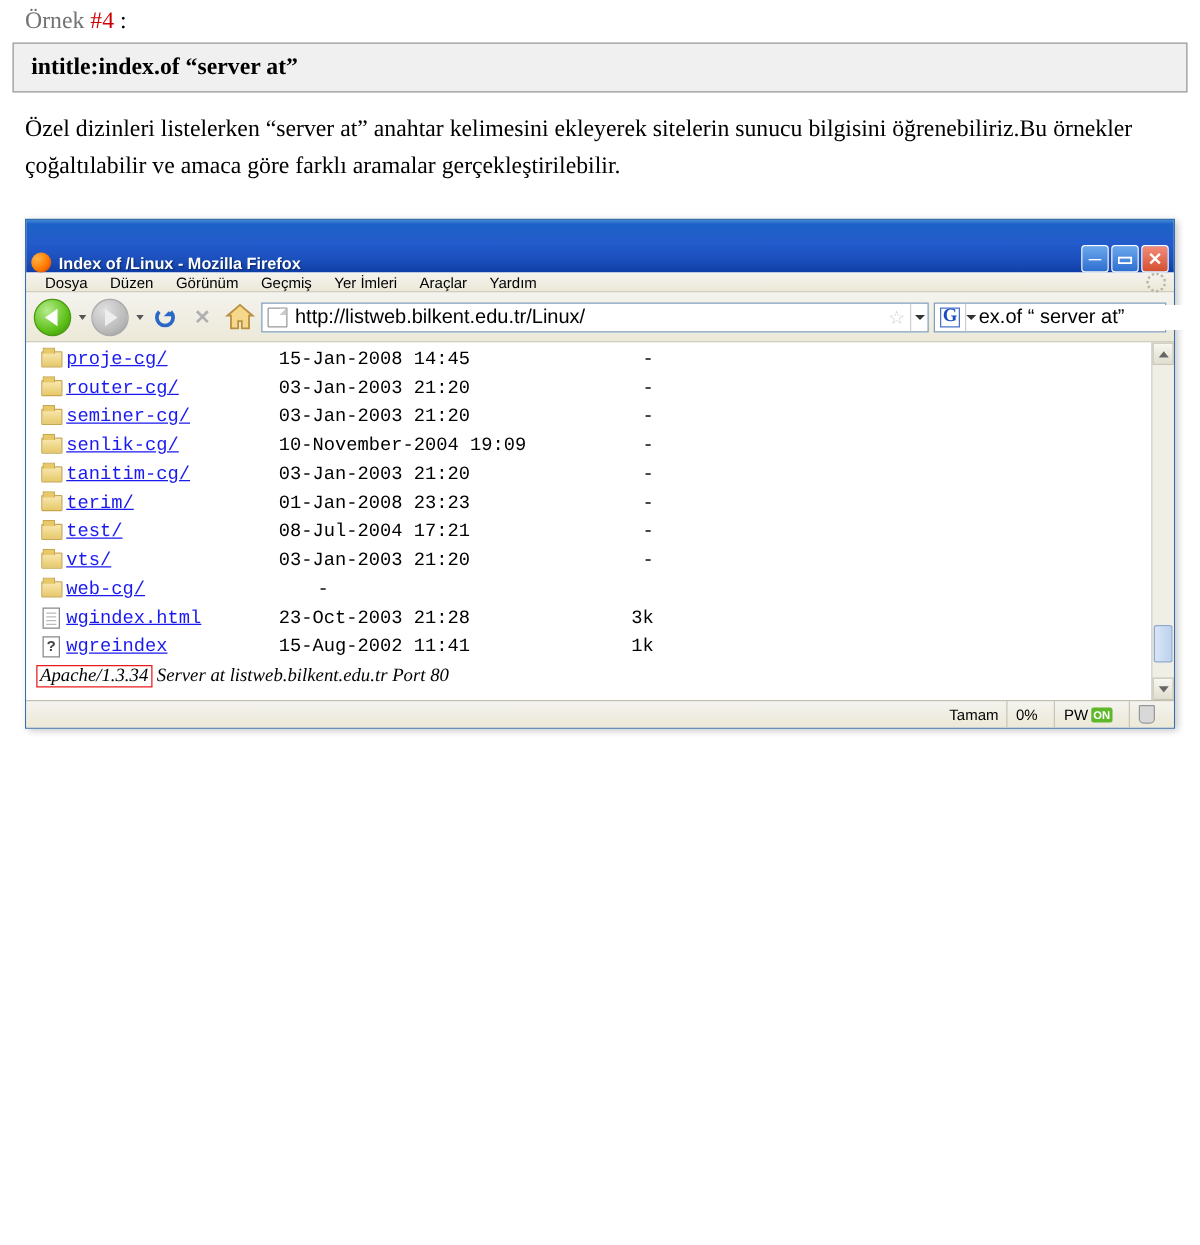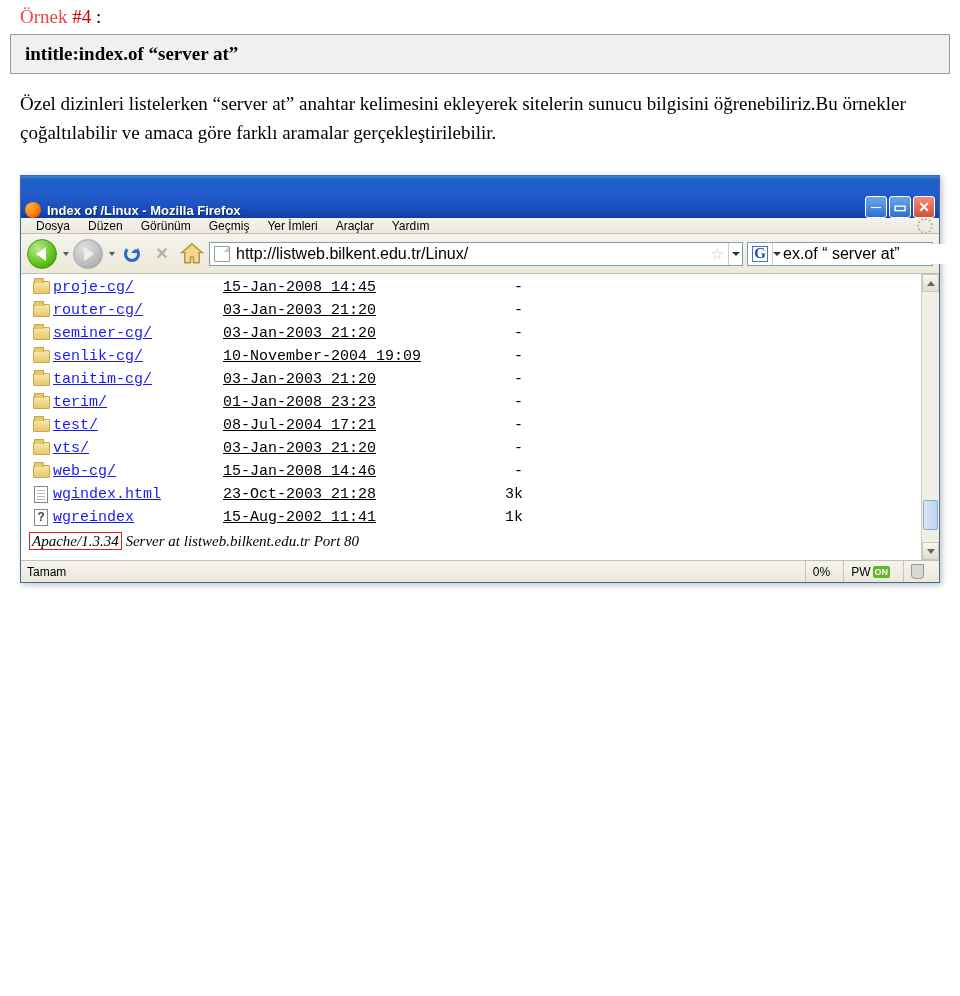--- a/index.html
+++ b/index.html
@@ -4,21 +4,21 @@
 <style>
   * { box-sizing: border-box; margin: 0; padding: 0; }
   body {
     font-family: Georgia, 'Times New Roman', serif;
     font-size: 19px;
     background: #fff;
     width: 960px;
   }
   .doc { padding: 6px 10px 10px 10px; }
   .heading-line { margin-bottom: 6px; margin-left: 10px; }
-  .heading-line .h-a { color: #ef4444; text-align: right; }
+  .heading-line .h-a { color: #737373; text-align: right; }
   .heading-line .h-b { color: #cc0000; }
   .heading-line .h-c { color: #000; }
   .query-box {
     border: 1px solid #999;
     background: #f0f0f0;
     padding: 8px 14px;
     margin-bottom: 16px;
     font-family: Georgia, serif;
     font-weight: bold;
   }
@@ -156,21 +156,21 @@
     padding: 3px 8px;
   }
   .content .icon-col { width:24px;display:flex;justify-content:center;flex-shrink:0;}
   .folder-icon {width:17px;height:13px;background:linear-gradient(to bottom,#f8e7b0,#e7c96a);border:1px solid #c8a74f;border-radius:1px;position:relative;}
   .folder-icon::before{content:"";position:absolute;top:-4px;left:0;width:8px;height:4px;background:#e7c96a;border:1px solid #c8a74f;border-bottom:none;border-radius:1px 1px 0 0;}
   .file-icon {width:14px;height:17px;background:#fff;border:1px solid #888;position:relative;}
   .file-icon::after{content:"";position:absolute;top:3px;left:2px;right:2px;height:1px;background:#bbb;box-shadow:0 3px 0 #bbb,0 6px 0 #bbb,0 9px 0 #bbb;}
   .unknown-icon{width:14px;height:17px;background:#fff;border:1px solid #888;font-size:12px;font-weight:bold;color:#444;display:flex;align-items:center;justify-content:center;}
   .name-col { width: 170px; flex-shrink:0;}
   .name-col a { color:#1a1aee; text-decoration:underline; cursor:pointer;}
-  .date-col { width: 260px; flex-shrink:0;text-decoration:underline;}
+  .date-col { width: 260px; flex-shrink:0;}
   .size-col { width: 40px; text-align:right;}
   
   .server-line {
     font-family: Georgia, 'Times New Roman', serif;
     font-style: italic;
     font-size:15px;
     padding: 4px 8px 6px 8px;
   }
   .server-line .ver { border:1px solid #ea1b1b; padding:0 2px;}
 
@@ -184,21 +184,21 @@
   .sb-thumb{position:absolute;left:1px;right:1px;bottom:12px;height:30px;background:linear-gradient(to right,#d9e5f5,#bcd2ee);border:1px solid #8fa8ce;border-radius:2px;}
 
   
   .statusbar {
     background: linear-gradient(to bottom, #f4f3ee, #ece9d8);
     border-top:1px solid #c0c0b0;
     height:22px;
     display:flex;align-items:center;
     font-size:12px;padding:0 6px;gap:6px;
   }
-  .statusbar .st-text{flex:1;}
+  .statusbar .st-text{flex:1;text-align:right;}
   .statusbar .cell{border-left:1px solid #c8c6b8;height:100%;display:flex;align-items:center;padding:0 7px;}
   .on-badge{background:#5fb82a;color:#fff;font-size:9px;font-weight:bold;padding:1px 2px;border-radius:2px;margin-left:2px;}
   .shield{width:13px;height:15px;background:#d8d8d8;border:1px solid #999;border-radius:1px 1px 4px 4px;margin-right:2px;}
 </style>
 </head>
 <body>
 
 <div class="doc">
 
   <div class="heading-line">
@@ -340,21 +340,20 @@
             </div>
             <div class="name-col"><a>vts/</a></div>
             <div class="date-col">03-Jan-2003 21:20</div>
             <div class="size-col">-</div>
           </div>
           <div class="row">
             <div class="icon-col">
               <div class="folder-icon"></div>
             </div>
             <div class="name-col"><a>web-cg/</a></div>
-            <div class="date-col">15-Jan-2008 14:46</div>
             <div class="size-col">-</div>
           </div>
           <div class="row">
             <div class="icon-col">
               <div class="file-icon"></div>
             </div>
             <div class="name-col"><a>wgindex.html</a></div>
             <div class="date-col">23-Oct-2003 21:28</div>
             <div class="size-col">3k</div>
           </div>

